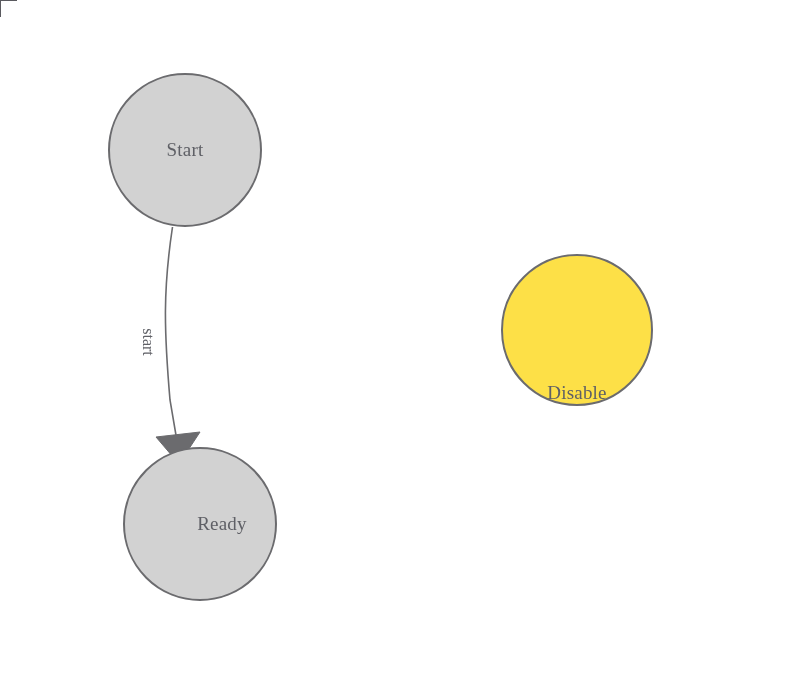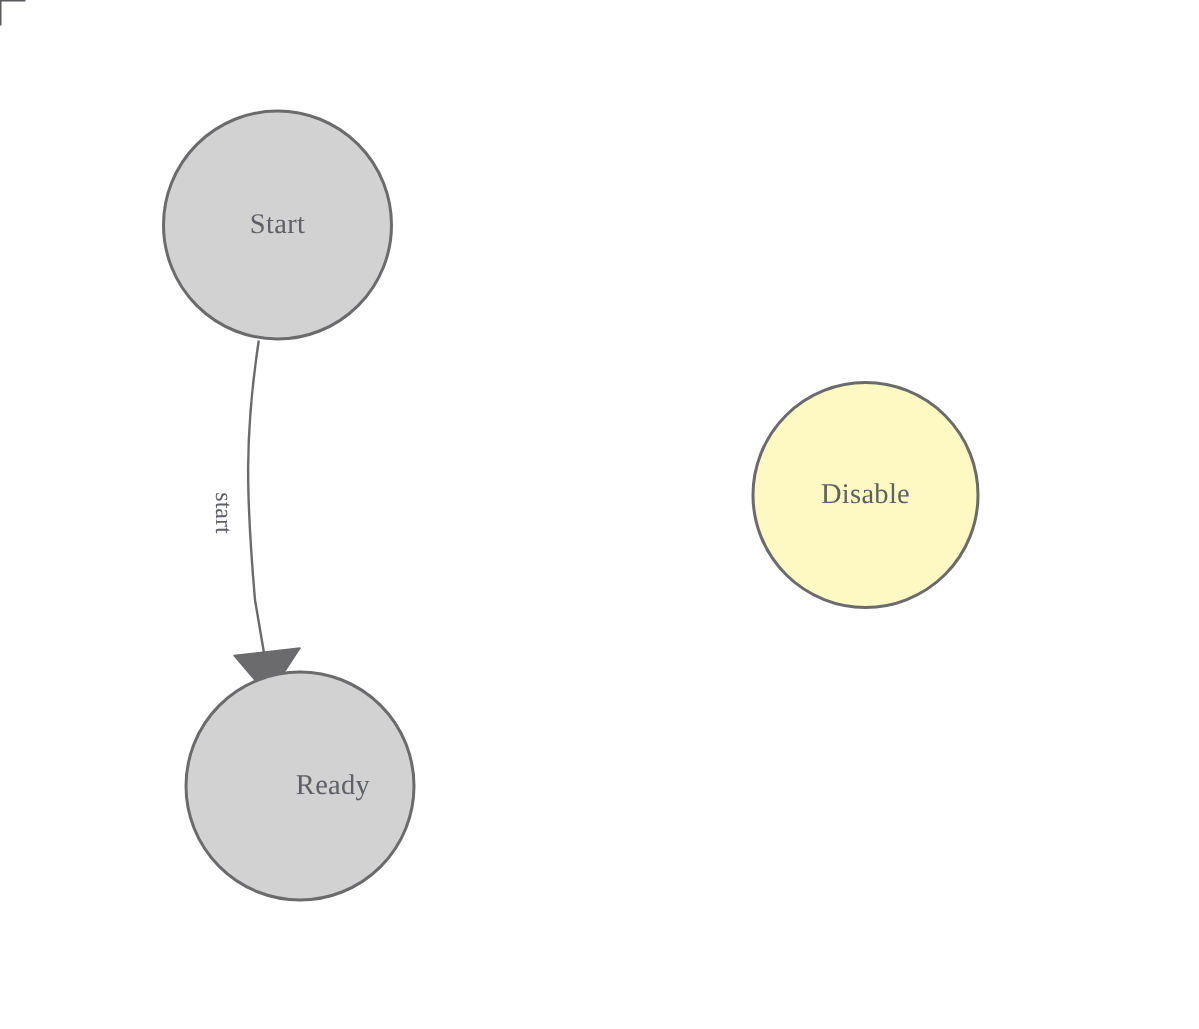--- a/index.html
+++ b/index.html
@@ -79,19 +79,19 @@
   <div class="corner-mark" style="border-top-color: rgb(90, 90, 95); border-left-color: rgb(90, 90, 95);"></div>
 
   <div class="state-node" id="node-start" style="left: 108px; top: 73px; width: 154px; height: 154px; background: rgb(210, 210, 210); border: 2.6px solid rgb(107, 107, 110);">
     <span class="state-label" style="color: rgb(95, 96, 102);">Start</span>
   </div>
 
   <div class="state-node" id="node-ready" style="left: 123px; top: 447px; width: 154px; height: 154px; background: rgb(210, 210, 210); border: 2.6px solid rgb(107, 107, 110);">
     <span class="state-label" style="color: rgb(95, 96, 102); margin-left: 44px;">Ready</span>
   </div>
 
-  <div class="state-node" id="node-disable" style="left: 501px; top: 254px; width: 152px; height: 152px; background: #fef9c3; border: 2.6px solid rgb(107, 107, 110);">
+  <div class="state-node" id="node-disable" style="left: 501px; top: 254px; width: 152px; height: 152px; background: #fde047; border: 2.6px solid rgb(107, 107, 110); align-items: flex-end;">
     <span class="state-label" style="color: rgb(95, 96, 102);">Disable</span>
   </div>
 
   <div class="edge-label" id="edge-label-0" style="color: rgb(95, 96, 102); left: 148px; top: 342px; transform: translate(-50%, -50%) rotate(90deg);">start</div>
 
 </div>
 
 </body></html>

